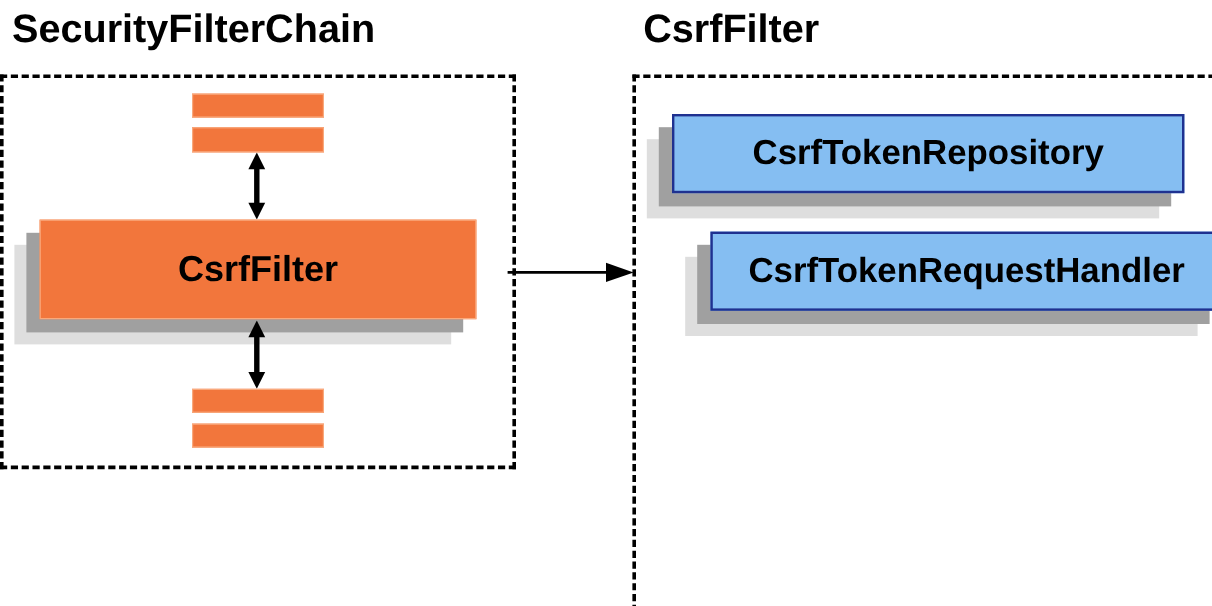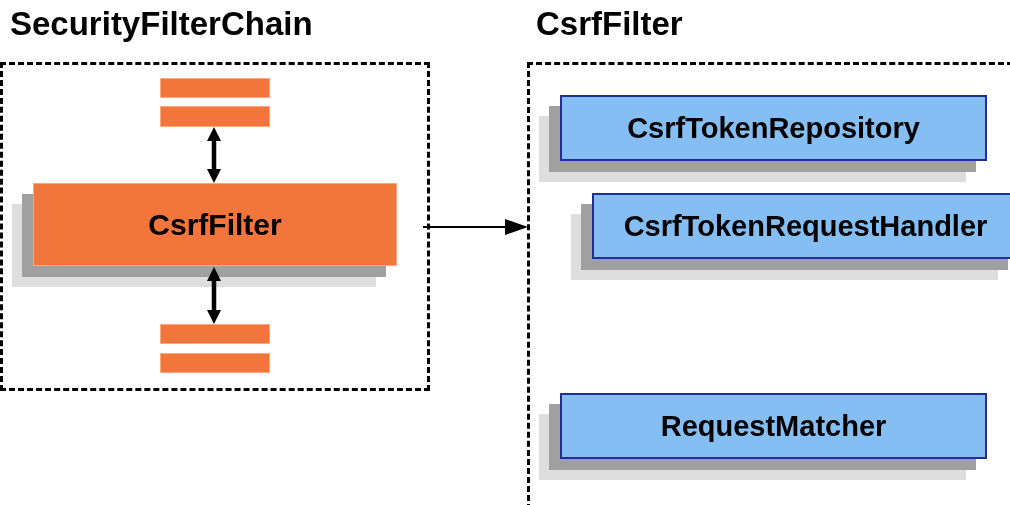--- a/index.html
+++ b/index.html
@@ -127,17 +127,14 @@
   </svg>
 
   <div class="dashed-box csrf-box"></div>
 
   <div class="component-node comp-1">
     <span>CsrfTokenRepository</span>
   </div>
   <div class="component-node comp-2">
     <span>CsrfTokenRequestHandler</span>
   </div>
-  <div class="component-node comp-4">
-    <span>RequestMatcher</span>
-  </div>
 
 </div>
 
 </body></html>

